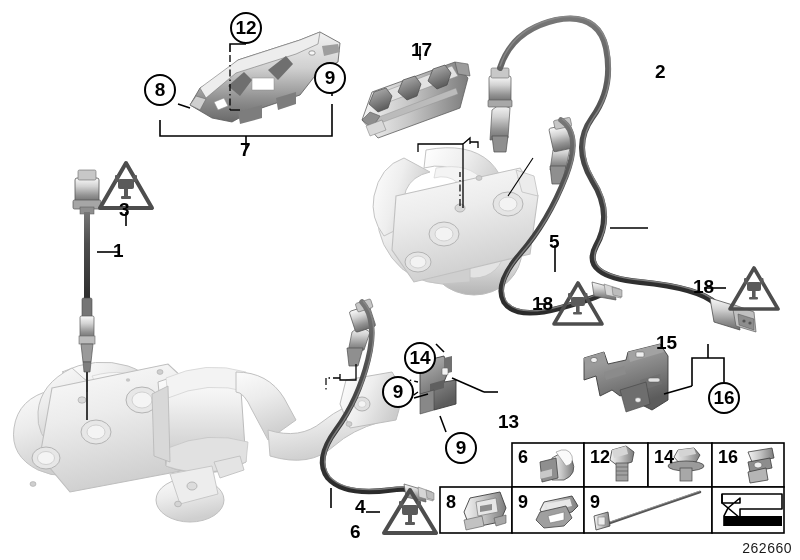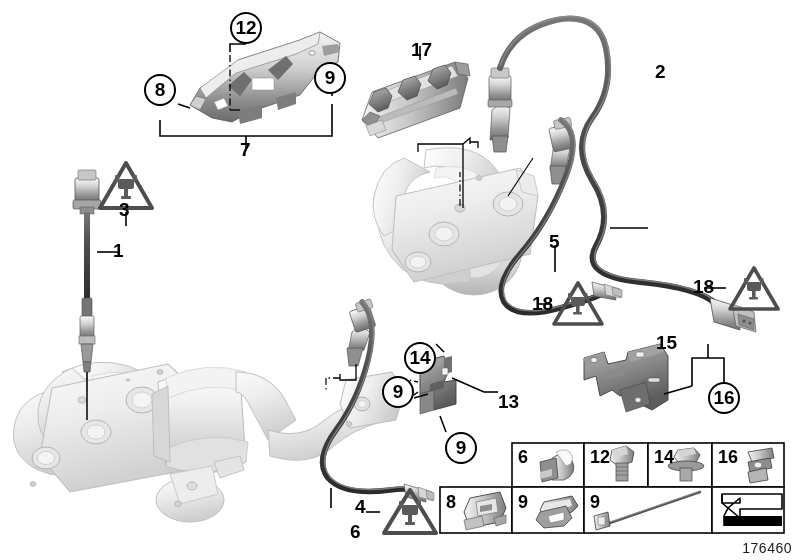--- a/index.html
+++ b/index.html
@@ -525,21 +525,21 @@
   <div class="callout-circled" style="left:144px; top:74px;">8</div>
 
   <div class="callout-circled" style="left:314px; top:62px;">9</div>
 
   <div class="callout-circled" style="left:382px; top:376px;">9</div>
 
   <div class="callout-circled" style="left:445px; top:432px;">9</div>
 
   <div class="callout-circled" style="left:230px; top:12px;">12</div>
 
-  <div class="callout-num" style="left:498px; top:392px;">13</div>
+  <div class="callout-num" style="left:498px; top:412px;">13</div>
 
   <div class="callout-circled" style="left:404px; top:342px;">14</div>
 
   <div class="callout-num" style="left:656px; top:333px;">15</div>
 
   <div class="callout-circled" style="left:708px; top:382px;">16</div>
 
   <div class="callout-num" style="left:411px; top:40px;">17</div>
 
   <div class="callout-num" style="left:532px; top:294px;text-align:center;">18</div>
@@ -548,15 +548,15 @@
 
   <div class="legend-num" style="left:518px; top:447px;">6</div>
   <div class="legend-num" style="left:590px; top:447px;">12</div>
   <div class="legend-num" style="left:654px; top:447px;">14</div>
   <div class="legend-num" style="left:718px; top:447px;">16</div>
 
   <div class="legend-num" style="left:446px; top:492px;">8</div>
   <div class="legend-num" style="left:518px; top:492px;">9</div>
   <div class="legend-num" style="left:590px; top:492px;">9</div>
 
-  <div class="diagram-id">176460</div>
+  <div class="diagram-id">262660</div>
 
 </div>
 
 </body></html>

